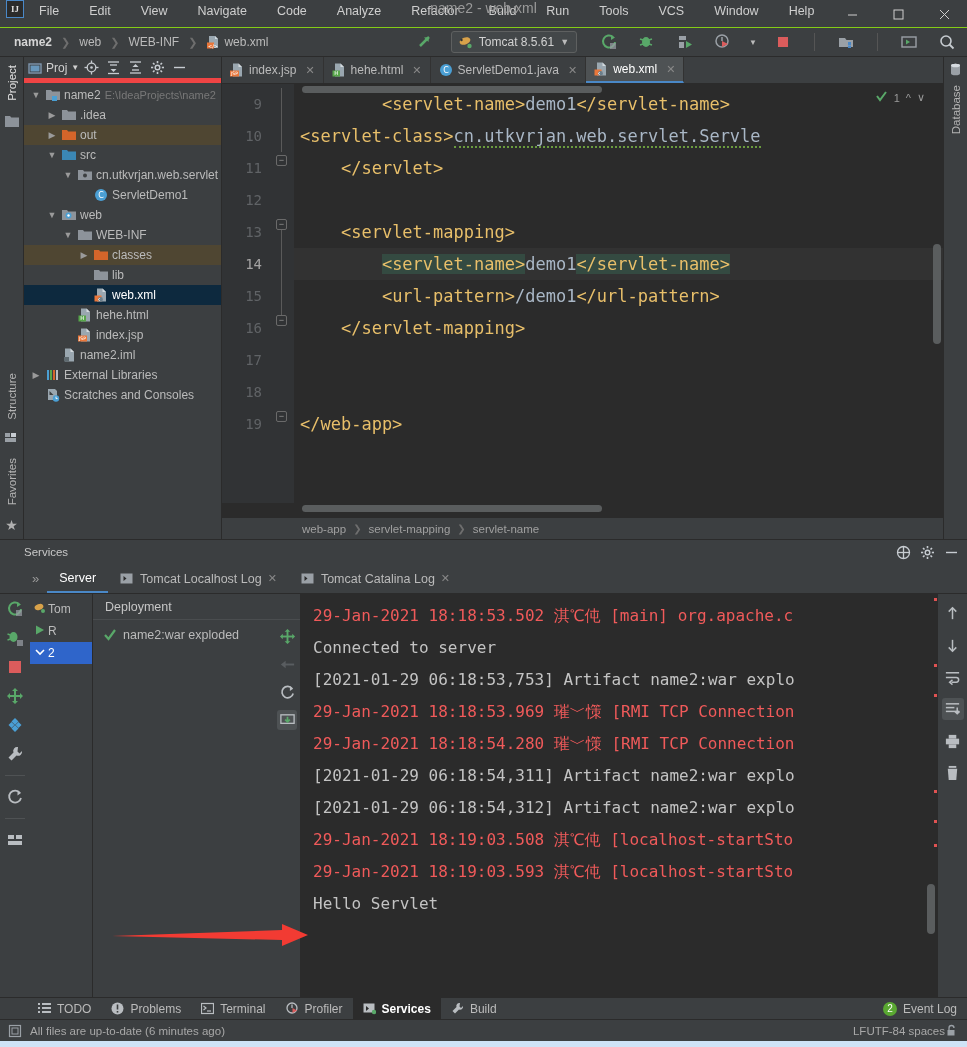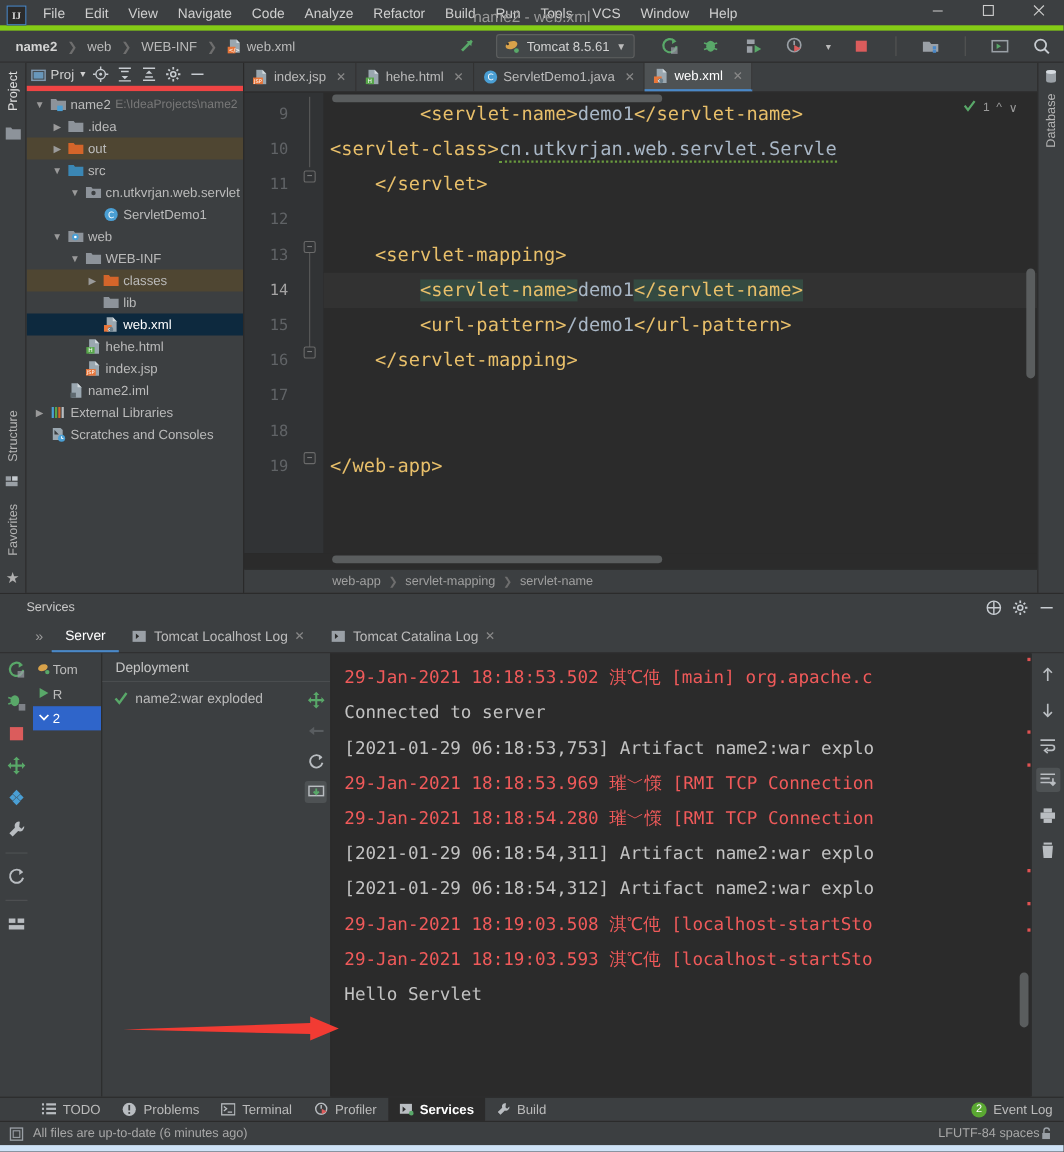--- a/index.html
+++ b/index.html
@@ -8,30 +8,30 @@
     background: #3c3f41;
     font-family: "Liberation Sans", sans-serif;
     font-size: 12px;
     color: #bbbbbb;
     overflow: hidden;
   }
   .app { position: relative; width: 967px; height: 1047px; display: flex; flex-direction: column; }
 
   
   .titlebar {
-    height: 28px; background: #3c3f41; display: flex; align-items: flex-end;
-    border-bottom: 5px solid #84cc16; position: relative; flex: 0 0 28px;
+    height: 28px; background: #3c3f41; display: flex; align-items: flex-start;
+    border-bottom: 1px solid #84cc16; position: relative; flex: 0 0 28px;
   }
   .ij-logo {
     width: 18px; height: 18px; margin-left: 6px; margin-right: 6px;
     border: 1px solid #4a88c7; background: #2b2b2b; color: #dedede;
     font-size: 9px; font-weight: bold; display: flex; align-items: center; justify-content: center;
     font-family: "Liberation Serif", serif;
   }
-  .menu { display: flex; align-items: center; gap: 0px; }
+  .menu { display: flex; align-items: center; gap: 12px; }
   .menu-item {
     padding: 4px 9px; font-size: 12.5px; color: #cfcfcf; cursor: default;
     font-family: "Liberation Sans", sans-serif;
   }
   .win-title {
     position: absolute; left: 0; right: 0; text-align: center; font-size: 14px;
     color: #9a9a9a; pointer-events: none;
   }
   .win-btns { margin-left: auto; display: flex; height: 28px; }
   .win-btn {

